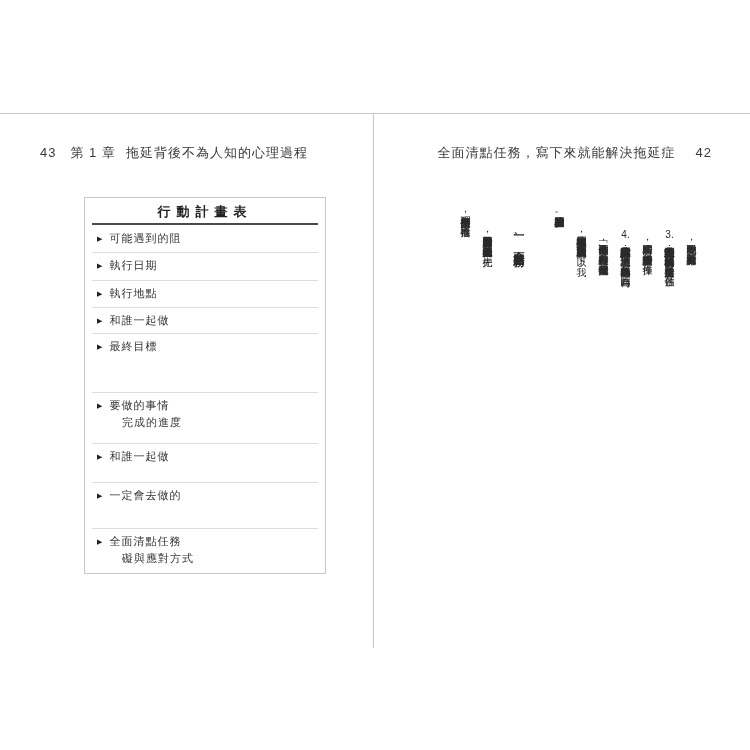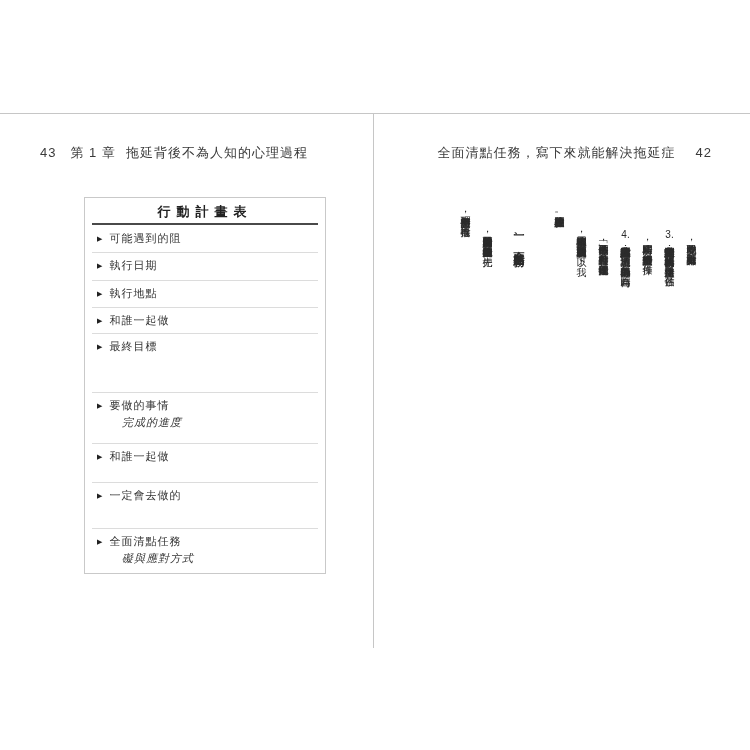--- a/index.html
+++ b/index.html
@@ -19,21 +19,21 @@
   .hdr-left .chap{margin-right:10px;}
   .hdr-right .pgnum{margin-left:20px;}
 
   
   .tbl{position:absolute;left:58px;top:197px;width:242px;height:377px;border:1px solid #c9c9c9;background:#fff;box-sizing:border-box;margin-left:26px;}
   .tbl-title{height:25px;line-height:27px;text-align:center;font-size:13px;font-weight:bold;letter-spacing:6px;color:#222;margin:0 7px;border-bottom:2px solid #4a4a4a;}
   .rows{}
   .row{position:relative;box-sizing:border-box;padding:6px 8px 0 12px;font-size:11px;letter-spacing:1px;color:#333;}
   .row:not(.first)::before{content:"";position:absolute;top:0;left:7px;right:7px;height:1px;background:#dcdcdc;}
   .row .blt{font-size:7px;color:#222;margin-right:6px;vertical-align:1px;}
-  .row .l2{padding-left:25px;margin-top:2px;font-style:italic;}
+  .row .l2{padding-left:25px;margin-top:2px;}
   .h27{height:27px}.h28{height:28px}.h26{height:26px}.h59{height:59px}.h51{height:51px}.h39{height:39px}.h46{height:46px}
 
   
   .vtext{
     position:absolute;top:209px;right:48px;height:372px;
     writing-mode:vertical-rl;font-size:10px;color:#2b2b2b;letter-spacing:0;
   }
   .vline{line-height:22px;white-space:nowrap;}
   .ind-first{margin-top:20px;}
   .ind-cont3{margin-top:28px;}

